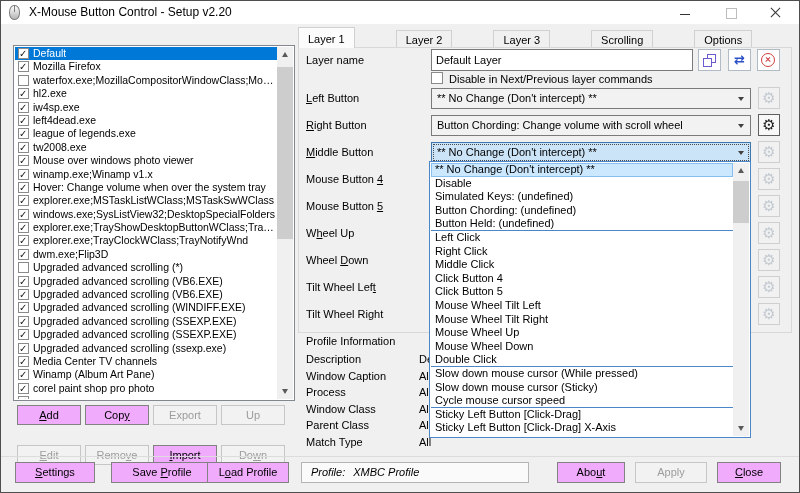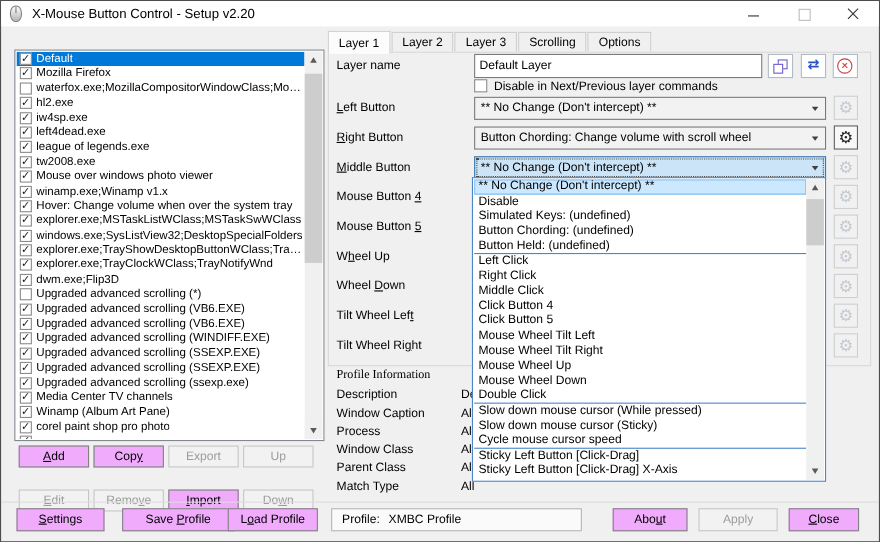--- a/index.html
+++ b/index.html
@@ -47,21 +47,21 @@
   .btn { position:absolute; height:20px; background:#f0abfc; border:1px solid #828282;
          text-align:center; line-height:18px; }
   .btn.disabled { background:#f2f2f2; border-color:#c6c6c6; color:#9c9c9c; }
   .pbr div:nth-of-type(1){ left:16px; } .pbr div:nth-of-type(2){ left:84px; }
   .pbr div:nth-of-type(3){ left:152px;} .pbr div:nth-of-type(4){ left:220px; }
   .pbr .btn { width:64px; top:0; }
   .pbr { position:absolute; left:0; width:294px; height:20px; }
   .pbr1 { top:404px; } .pbr2 { top:444px; }
 
   
-  .tabs { position:absolute; left:297px; top:27px; height:20px; display:flex; align-items:center; }
+  .tabs { position:absolute; left:297px; top:27px; height:20px; display:flex; align-items:flex-end;gap:40px; }
   .tab { padding:3px 9px 3px 9px; border:1px solid #d0d0d0; border-bottom:none; background:#f0f0f0;
          margin-right:1px; font-size:11px; height:18px; }
   .tab.active { background:#fcfcfc; height:21px; padding-top:5px; position:relative; z-index:3; }
   .tabpage { position:absolute; left:297px; top:46px; width:494px; height:286px;
              border:1px solid #d9d9d9; background:#f0f0f0; }
 
   
   .lbl { position:absolute; }
   .layer-name-label { left:305px; top:53px; }
   .layer-name-input { position:absolute; left:430px; top:48px; width:262px; height:22px;
@@ -100,39 +100,39 @@
   
   .dropdown { position:absolute; left:428px; top:160px; width:322px; height:277px;
               background:#fff; border:1px solid #4a86c8; z-index:20; }
   .dd-items { position:absolute; left:1px; top:1px; right:17px; bottom:1px; overflow:hidden; }
   .dd-item { height:13.6px; line-height:13.4px; padding-left:4px; white-space:nowrap; }
   .dd-item.sel { background:#cce8ff; box-shadow:inset 0 0 0 1px #86bff0; }
   .dd-item.sep { border-bottom:1px solid #4a86c8; }
   .dd-scroll { position:absolute; top:1px; right:1px; bottom:1px; width:16px; background:#f0f0f0; }
 
   
-  .pi-header { position:absolute; left:305px; top:334px;font-family:Liberation Serif, serif; }
+  .pi-header { position:absolute; left:305px; top:334px; }
   .pi-rows { position:absolute; left:305px; top:351px; width:200px; }
   .pi-row { position:relative; height:16.5px; }
   .pi-label { position:absolute; left:0; top:1px; }
   .pi-value { position:absolute; left:113px; top:1px; white-space:nowrap; }
 
   
   .bottom-sep { position:absolute; left:0; right:0; top:455px; height:1px; background:#dcdcdc; }
   .bbl div:nth-of-type(1){ left:14px; width:80px; }
   .bbl div:nth-of-type(2){ left:110px; width:102px; }
   .bbl div:nth-of-type(3){ left:206px; width:82px; }
   .bbr div:nth-of-type(1){ left:556px; width:68px; }
   .bbr div:nth-of-type(2){ left:634px; width:72px; }
   .bbr div:nth-of-type(3){ left:716px; width:64px; }
   .bbl,.bbr { position:absolute; top:461px; left:0; width:800px; height:21px; }
   .bbl .btn,.bbr .btn { top:0; height:21px; line-height:19px; }
   .status-box { position:absolute; left:300px; top:461px; width:228px; height:21px;
                 background:#fafafa; border:1px solid #b5b5b5; line-height:19px; padding-left:9px; }
-  .status-box span { margin-right:8px; }
+  .status-box span { margin-right:8px;font-style:italic; }
   u { text-decoration:underline; }
 </style>
 </head>
 <body>
 
 <div class="window">
 
   <div class="titlebar">
     <div class="app-icon"></div>
     <div class="title-text">X-Mouse Button Control - Setup v2.20</div>

